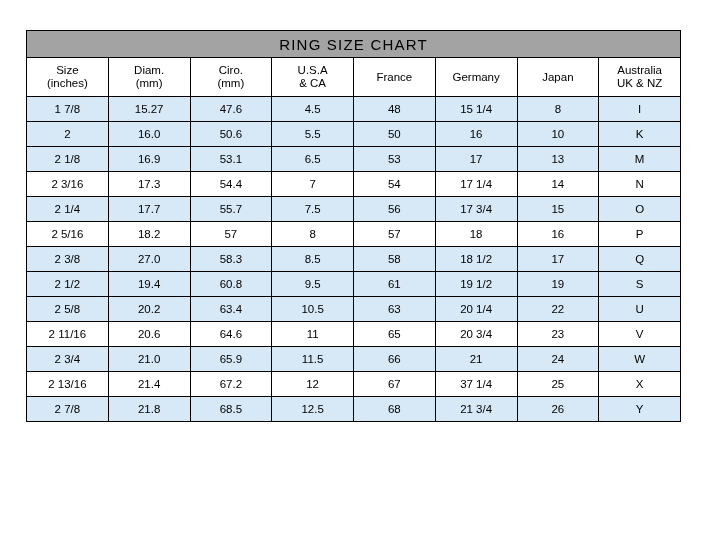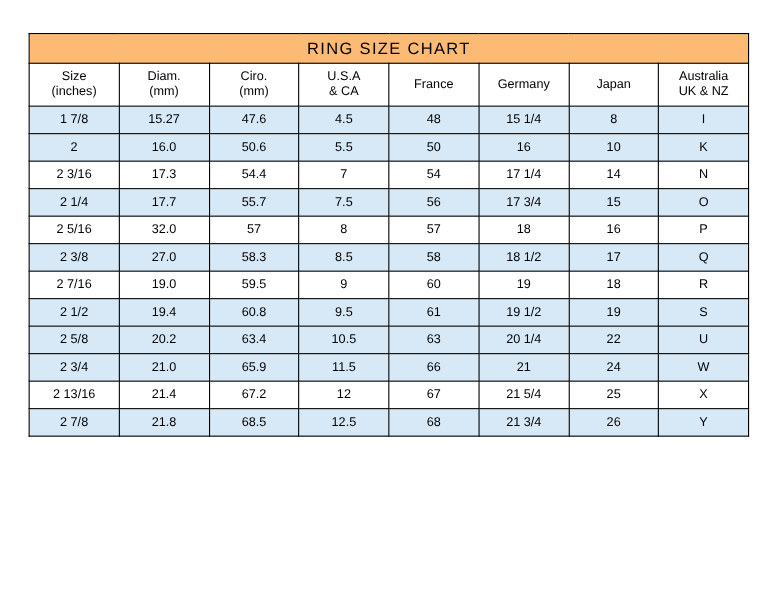--- a/index.html
+++ b/index.html
@@ -37,21 +37,21 @@
     text-align: center;
     vertical-align: middle;
     font-weight: normal;
     padding: 0;
   }
   .title-cell {
     height: 26px;
     font-size: 15px;
     font-weight: bold;
     letter-spacing: 1.2px;
-    background: #fdba74;
+    background: #a3a3a3;
   }
   thead.col-heads td {
     height: 38px;
     font-size: 11.5px;
     line-height: 13px;
     background: #ffffff;
   }
   tbody.data-rows td {
     height: 24px;
     font-size: 11.5px;
@@ -126,20 +126,30 @@
         <tr class="shaded">
           <td>2</td>
           <td>16.0</td>
           <td>50.6</td>
           <td>5.5</td>
           <td>50</td>
           <td>16</td>
           <td>10</td>
           <td>K</td>
         </tr>
+        <tr class="shaded">
+          <td>2 1/8</td>
+          <td>16.9</td>
+          <td>53.1</td>
+          <td>6.5</td>
+          <td>53</td>
+          <td>17</td>
+          <td>13</td>
+          <td>M</td>
+        </tr>
         <tr class="plain">
           <td>2 3/16</td>
           <td>17.3</td>
           <td>54.4</td>
           <td>7</td>
           <td>54</td>
           <td>17 1/4</td>
           <td>14</td>
           <td>N</td>
         </tr>
@@ -148,85 +158,85 @@
           <td>17.7</td>
           <td>55.7</td>
           <td>7.5</td>
           <td>56</td>
           <td>17 3/4</td>
           <td>15</td>
           <td>O</td>
         </tr>
         <tr class="plain">
           <td>2 5/16</td>
-          <td>32.0</td>
+          <td>18.2</td>
           <td>57</td>
           <td>8</td>
           <td>57</td>
           <td>18</td>
           <td>16</td>
           <td>P</td>
         </tr>
         <tr class="shaded">
           <td>2 3/8</td>
           <td>27.0</td>
           <td>58.3</td>
           <td>8.5</td>
           <td>58</td>
           <td>18 1/2</td>
           <td>17</td>
           <td>Q</td>
         </tr>
-        <tr class="plain">
-          <td>2 7/16</td>
-          <td>19.0</td>
-          <td>59.5</td>
-          <td>9</td>
-          <td>60</td>
-          <td>19</td>
-          <td>18</td>
-          <td>R</td>
-        </tr>
         <tr class="shaded">
           <td>2 1/2</td>
           <td>19.4</td>
           <td>60.8</td>
           <td>9.5</td>
           <td>61</td>
           <td>19 1/2</td>
           <td>19</td>
           <td>S</td>
         </tr>
         <tr class="shaded">
           <td>2 5/8</td>
           <td>20.2</td>
           <td>63.4</td>
           <td>10.5</td>
           <td>63</td>
           <td>20 1/4</td>
           <td>22</td>
           <td>U</td>
         </tr>
+        <tr class="plain">
+          <td>2 11/16</td>
+          <td>20.6</td>
+          <td>64.6</td>
+          <td>11</td>
+          <td>65</td>
+          <td>20 3/4</td>
+          <td>23</td>
+          <td>V</td>
+        </tr>
         <tr class="shaded">
           <td>2 3/4</td>
           <td>21.0</td>
           <td>65.9</td>
           <td>11.5</td>
           <td>66</td>
           <td>21</td>
           <td>24</td>
           <td>W</td>
         </tr>
         <tr class="plain">
           <td>2 13/16</td>
           <td>21.4</td>
           <td>67.2</td>
           <td>12</td>
           <td>67</td>
-          <td>21 5/4</td>
+          <td>37 1/4</td>
           <td>25</td>
           <td>X</td>
         </tr>
         <tr class="shaded">
           <td>2 7/8</td>
           <td>21.8</td>
           <td>68.5</td>
           <td>12.5</td>
           <td>68</td>
           <td>21 3/4</td>

